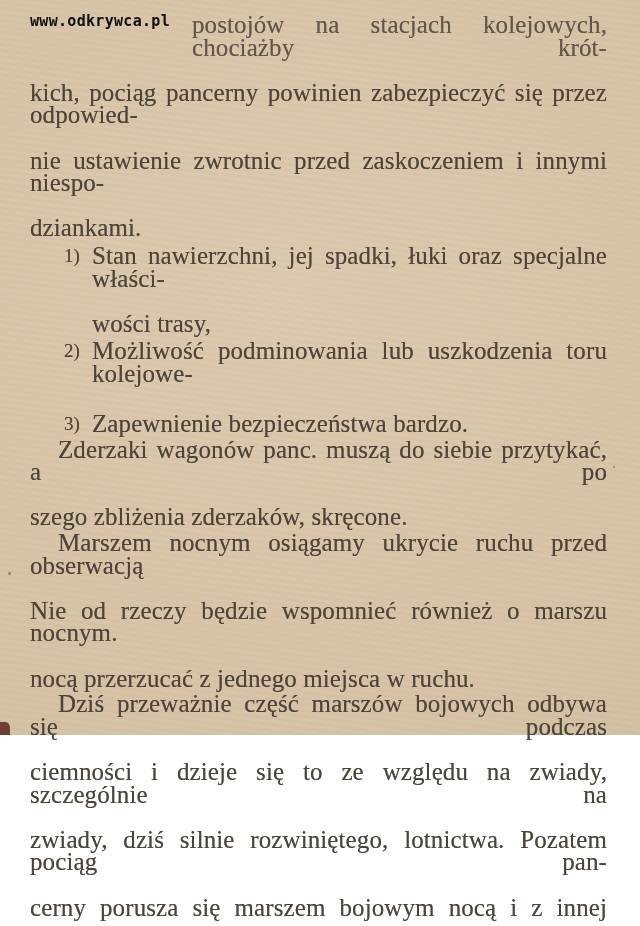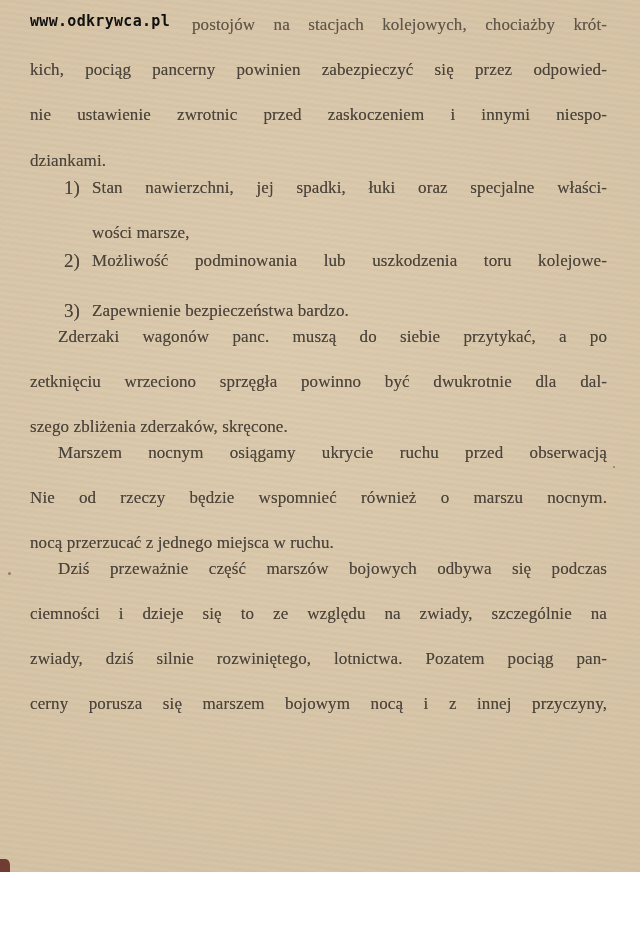--- a/index.html
+++ b/index.html
@@ -6,38 +6,38 @@
     margin: 0;
     padding: 0;
     width: 640px;
     height: 926px;
     overflow: hidden;
     font-family: "Liberation Serif", serif;
   }
   .page {
     position: relative;
     width: 640px;
-    height: 872px;
+    height: 735px;
     background-color: #d6c2a5;
     background-image:
       repeating-linear-gradient(7deg, rgba(120,90,60,0.025) 0 3px, rgba(255,255,255,0.02) 3px 6px),
       radial-gradient(140% 120% at 45% 40%, #dccaae 0%, #d5c2a5 55%, #cbb697 100%);
     color: #4b443b;
   }
   .text-block {
     position: absolute;
     top: 11px;
     left: 30px;
     width: 577px;
   }
   .paragraph, .list-item {
     margin-top: 3px;
   }
   .line {
-    font-size: 17px;
+    font-size: 25px;
     line-height: 22.6px;
     white-space: normal;
     text-align: left;
     letter-spacing: 0.1px;
     text-shadow: 0 0 0.5px rgba(70,58,45,0.55);
   }
   .line.j { text-align: justify; }
   .line.j::after { content: ""; display: inline-block; width: 100%; height: 0; }
   .paragraph.indent .line:first-child { text-indent: 28px; }
   .line.wm-offset { padding-left: 162px; text-indent: 0 !important; opacity: 0.85; }
@@ -92,33 +92,32 @@
   <div class="text-block">
       <div class="paragraph">
         <div class="line j wm-offset">postojów na stacjach kolejowych, chociażby krót-</div>
         <div class="line j">kich, pociąg pancerny powinien zabezpieczyć się przez odpowied-</div>
         <div class="line j">nie ustawienie zwrotnic przed zaskoczeniem i innymi niespo-</div>
         <div class="line">dziankami.</div>
       </div>
       <div class="list-item">
         <span class="list-num">1)</span>
         <div class="line j">Stan nawierzchni, jej spadki, łuki oraz specjalne właści-</div>
-        <div class="line">wości marsze,</div>
+        <div class="line">wości trasy,</div>
       </div>
       <div class="list-item">
         <span class="list-num">2)</span>
         <div class="line j">Możliwość podminowania lub uszkodzenia toru kolejowe-</div>
       </div>
       <div class="list-item">
         <span class="list-num">3)</span>
         <div class="line">Zapewnienie bezpieczeństwa bardzo.</div>
       </div>
       <div class="paragraph indent">
         <div class="line j">Zderzaki wagonów panc. muszą do siebie przytykać, a po</div>
-        <div class="line j">zetknięciu wrzeciono sprzęgła powinno być dwukrotnie dla dal-</div>
         <div class="line">szego zbliżenia zderzaków, skręcone.</div>
       </div>
       <div class="paragraph indent">
         <div class="line j">Marszem nocnym osiągamy ukrycie ruchu przed obserwacją</div>
         <div class="line j">Nie od rzeczy będzie wspomnieć również o marszu nocnym.</div>
         <div class="line">nocą przerzucać z jednego miejsca w ruchu.</div>
       </div>
       <div class="paragraph indent">
         <div class="line j">Dziś przeważnie część marszów bojowych odbywa się podczas</div>
         <div class="line j">ciemności i dzieje się to ze względu na zwiady, szczególnie na</div>

